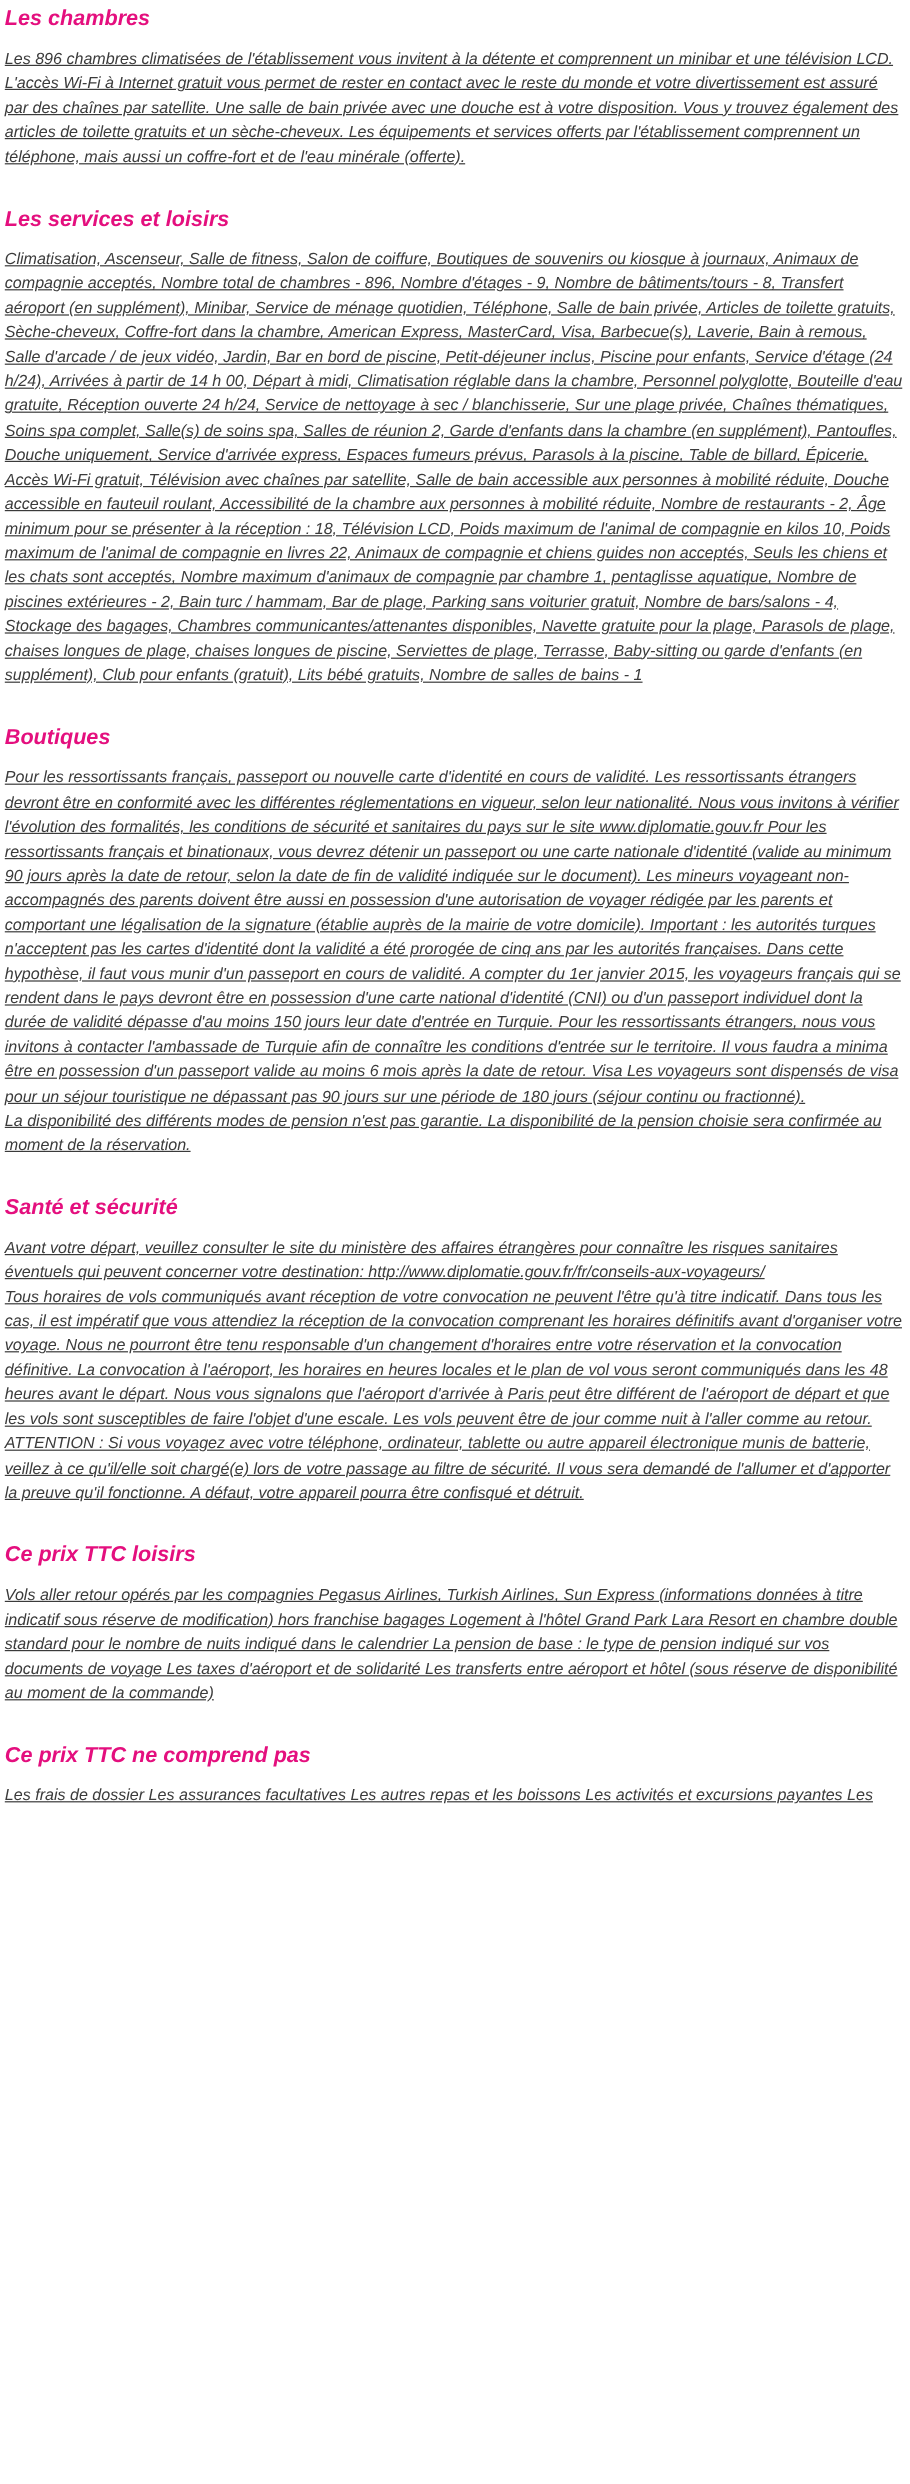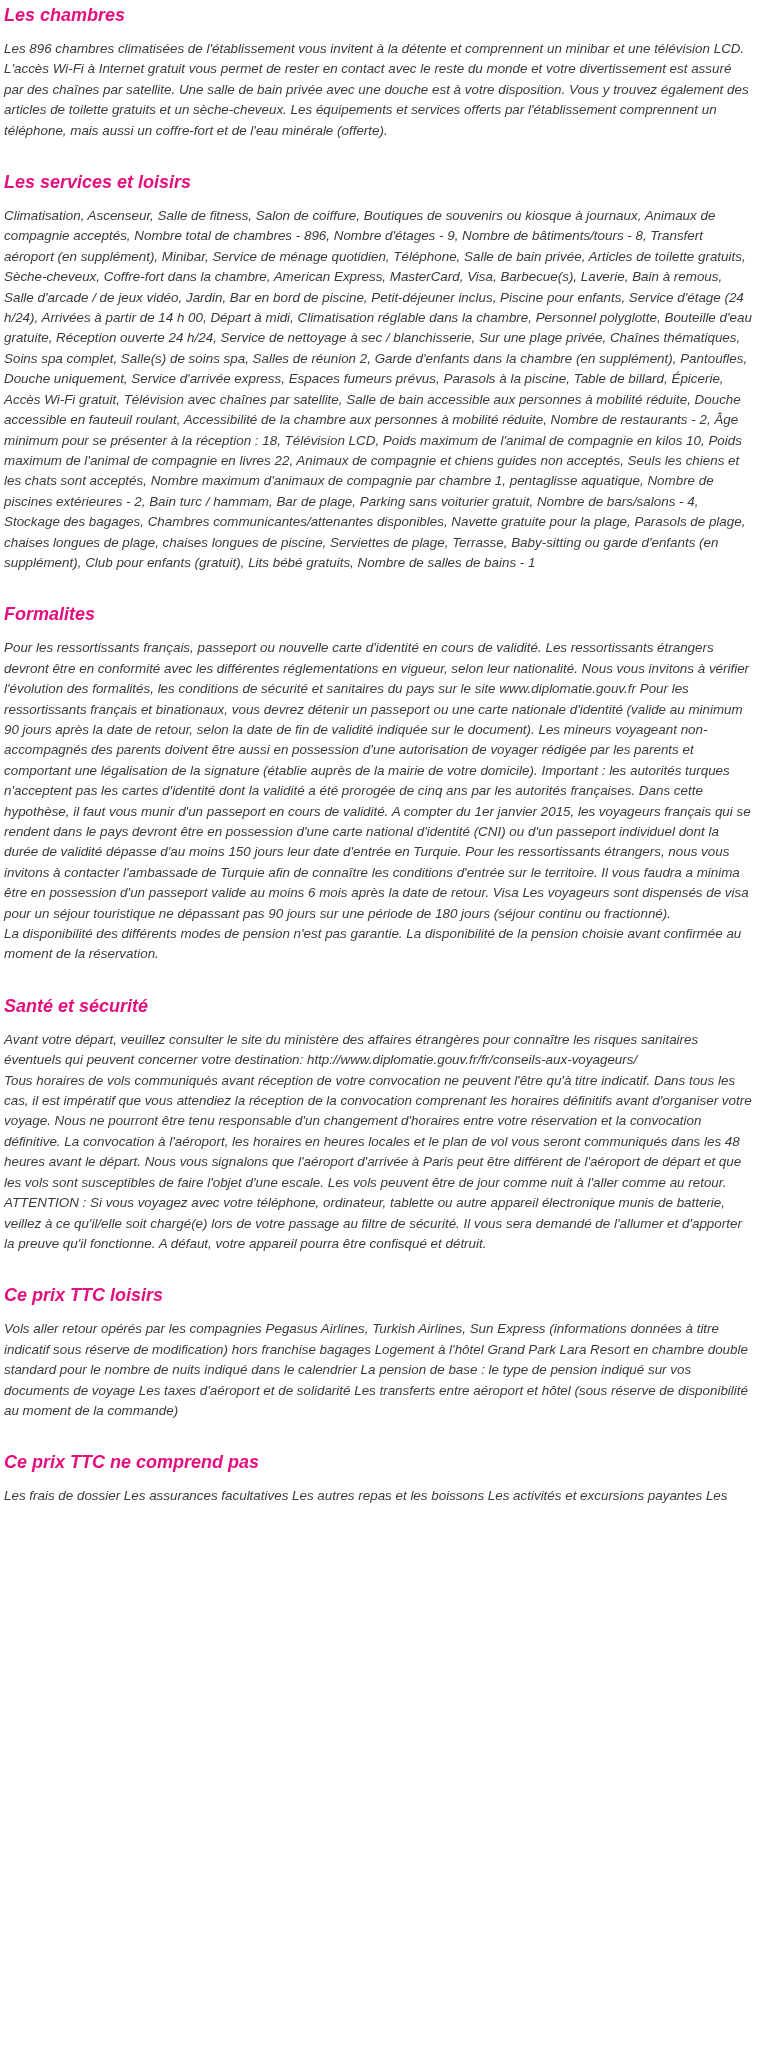--- a/index.html
+++ b/index.html
@@ -32,44 +32,45 @@
     margin-top: 2px;
   }
   .section p {
     color: #3b3b3b;
     font-size: 13.4px;
     line-height: 20.4px;
     font-weight: 400;
     font-style: italic;
     margin: 0;
     word-wrap: break-word;
+    text-decoration: underline;
   }
 </style>
 </head>
 <body>
 
 <main class="page">
 
   <section class="section">
     <h2>Les chambres</h2>
     <p>Les 896 chambres climatisées de l'établissement vous invitent à la détente et comprennent un minibar et une télévision LCD. L'accès Wi-Fi à Internet gratuit vous permet de rester en contact avec le reste du monde et votre divertissement est assuré par des chaînes par satellite. Une salle de bain privée avec une douche est à votre disposition. Vous y trouvez également des articles de toilette gratuits et un sèche-cheveux. Les équipements et services offerts par l'établissement comprennent un téléphone, mais aussi un coffre-fort et de l'eau minérale (offerte).</p>
   </section>
 
   <section class="section">
     <h2>Les services et loisirs</h2>
     <p>Climatisation, Ascenseur, Salle de fitness, Salon de coiffure, Boutiques de souvenirs ou kiosque à journaux, Animaux de compagnie acceptés, Nombre total de chambres - 896, Nombre d'étages - 9, Nombre de bâtiments/tours - 8, Transfert aéroport (en supplément), Minibar, Service de ménage quotidien, Téléphone, Salle de bain privée, Articles de toilette gratuits, Sèche-cheveux, Coffre-fort dans la chambre, American Express, MasterCard, Visa, Barbecue(s), Laverie, Bain à remous, Salle d'arcade / de jeux vidéo, Jardin, Bar en bord de piscine, Petit-déjeuner inclus, Piscine pour enfants, Service d'étage (24 h/24), Arrivées à partir de 14 h 00, Départ à midi, Climatisation réglable dans la chambre, Personnel polyglotte, Bouteille d'eau gratuite, Réception ouverte 24 h/24, Service de nettoyage à sec / blanchisserie, Sur une plage privée, Chaînes thématiques, Soins spa complet, Salle(s) de soins spa, Salles de réunion 2, Garde d'enfants dans la chambre (en supplément), Pantoufles, Douche uniquement, Service d'arrivée express, Espaces fumeurs prévus, Parasols à la piscine, Table de billard, Épicerie, Accès Wi-Fi gratuit, Télévision avec chaînes par satellite, Salle de bain accessible aux personnes à mobilité réduite, Douche accessible en fauteuil roulant, Accessibilité de la chambre aux personnes à mobilité réduite, Nombre de restaurants - 2, Âge minimum pour se présenter à la réception : 18, Télévision LCD, Poids maximum de l'animal de compagnie en kilos 10, Poids maximum de l'animal de compagnie en livres 22, Animaux de compagnie et chiens guides non acceptés, Seuls les chiens et les chats sont acceptés, Nombre maximum d'animaux de compagnie par chambre 1, pentaglisse aquatique, Nombre de piscines extérieures - 2, Bain turc / hammam, Bar de plage, Parking sans voiturier gratuit, Nombre de bars/salons - 4, Stockage des bagages, Chambres communicantes/attenantes disponibles, Navette gratuite pour la plage, Parasols de plage, chaises longues de plage, chaises longues de piscine, Serviettes de plage, Terrasse, Baby-sitting ou garde d'enfants (en supplément), Club pour enfants (gratuit), Lits bébé gratuits, Nombre de salles de bains - 1</p>
   </section>
 
   <section class="section">
-    <h2>Formalites</h2>
+    <h2>Boutiques</h2>
     <p>Pour les ressortissants français, passeport ou nouvelle carte d'identité en cours de validité. Les ressortissants étrangers devront être en conformité avec les différentes réglementations en vigueur, selon leur nationalité. Nous vous invitons à vérifier l'évolution des formalités, les conditions de sécurité et sanitaires du pays sur le site www.diplomatie.gouv.fr Pour les ressortissants français et binationaux, vous devrez détenir un passeport ou une carte nationale d'identité (valide au minimum 90 jours après la date de retour, selon la date de fin de validité indiquée sur le document). Les mineurs voyageant non-accompagnés des parents doivent être aussi en possession d'une autorisation de voyager rédigée par les parents et comportant une légalisation de la signature (établie auprès de la mairie de votre domicile). Important : les autorités turques n'acceptent pas les cartes d'identité dont la validité a été prorogée de cinq ans par les autorités françaises. Dans cette hypothèse, il faut vous munir d'un passeport en cours de validité. A compter du 1er janvier 2015, les voyageurs français qui se rendent dans le pays devront être en possession d'une carte national d'identité (CNI) ou d'un passeport individuel dont la durée de validité dépasse d'au moins 150 jours leur date d'entrée en Turquie. Pour les ressortissants étrangers, nous vous invitons à contacter l'ambassade de Turquie afin de connaître les conditions d'entrée sur le territoire. Il vous faudra a minima être en possession d'un passeport valide au moins 6 mois après la date de retour. Visa Les voyageurs sont dispensés de visa pour un séjour touristique ne dépassant pas 90 jours sur une période de 180 jours (séjour continu ou fractionné).</p>
   </section>
 
   <section class="section">
-    <p>La disponibilité des différents modes de pension n'est pas garantie. La disponibilité de la pension choisie avant confirmée au moment de la réservation.</p>
+    <p>La disponibilité des différents modes de pension n'est pas garantie. La disponibilité de la pension choisie sera confirmée au moment de la réservation.</p>
   </section>
 
   <section class="section">
     <h2>Santé et sécurité</h2>
     <p>Avant votre départ, veuillez consulter le site du ministère des affaires étrangères pour connaître les risques sanitaires éventuels qui peuvent concerner votre destination: http://www.diplomatie.gouv.fr/fr/conseils-aux-voyageurs/</p>
   </section>
 
   <section class="section">
     <p>Tous horaires de vols communiqués avant réception de votre convocation ne peuvent l'être qu'à titre indicatif. Dans tous les cas, il est impératif que vous attendiez la réception de la convocation comprenant les horaires définitifs avant d'organiser votre voyage. Nous ne pourront être tenu responsable d'un changement d'horaires entre votre réservation et la convocation définitive. La convocation à l'aéroport, les horaires en heures locales et le plan de vol vous seront communiqués dans les 48 heures avant le départ. Nous vous signalons que l'aéroport d'arrivée à Paris peut être différent de l'aéroport de départ et que les vols sont susceptibles de faire l'objet d'une escale. Les vols peuvent être de jour comme nuit à l'aller comme au retour.</p>
   </section>

